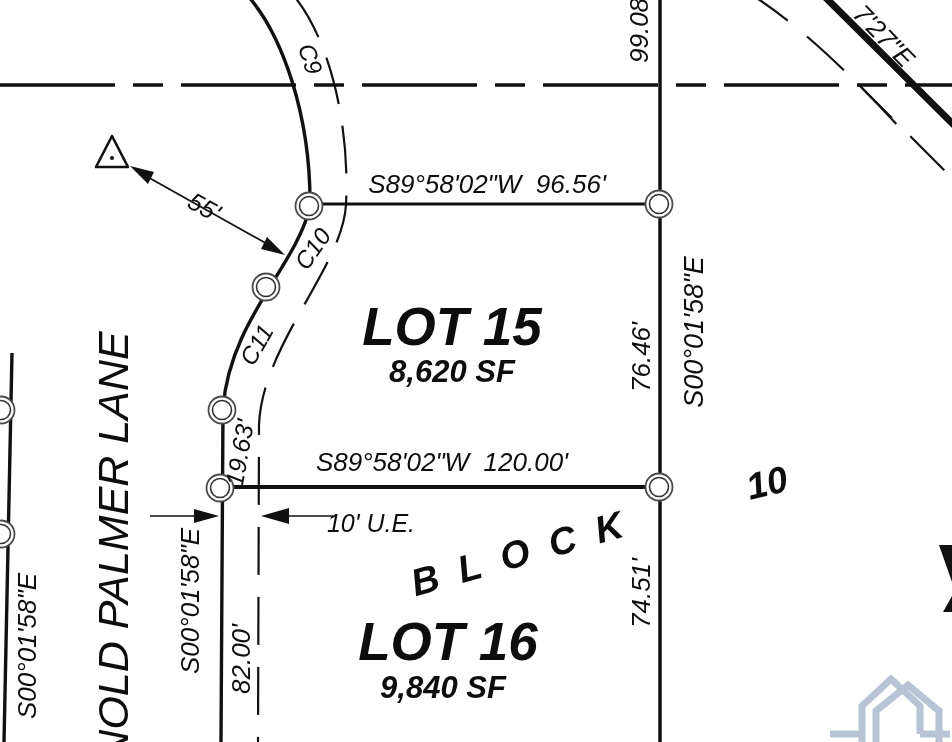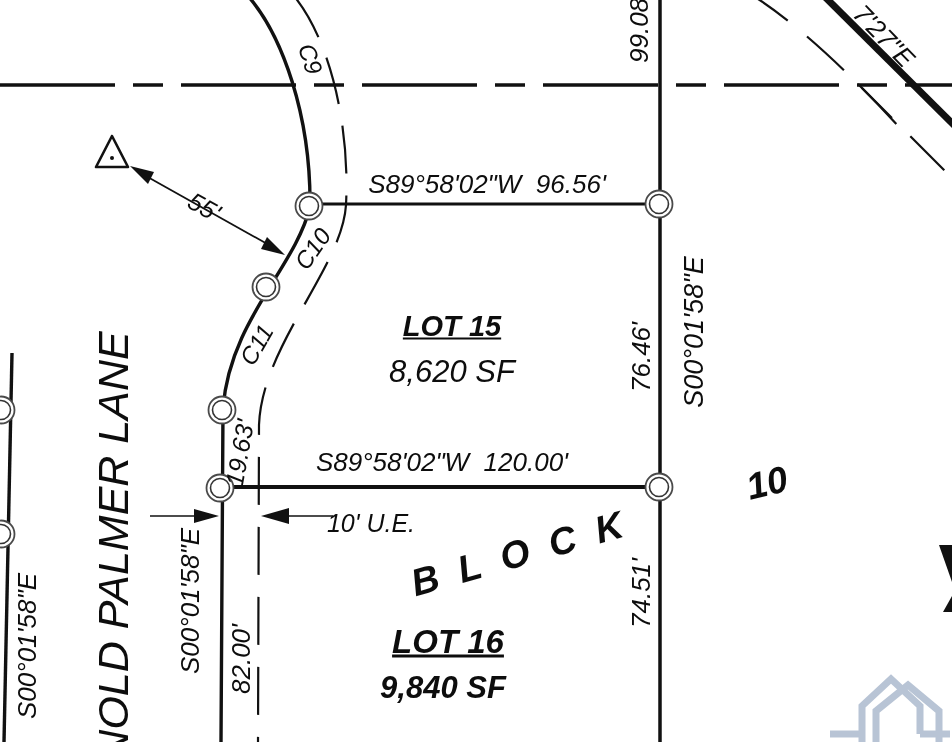--- a/index.html
+++ b/index.html
@@ -26,23 +26,23 @@
   .l-brg-inner{left:190px;top:601px;font-size:26px;transform:translate(-50%,-50%) rotate(-90deg);}
   .l-d8200{left:241px;top:659px;font-size:26px;transform:translate(-50%,-50%) rotate(-90deg);}
   .l-d1963{left:240px;top:453px;font-size:25px;transform:translate(-50%,-50%) rotate(-80deg);}
   .l-brg-far-left{left:27px;top:646px;font-size:26px;transform:translate(-50%,-50%) rotate(-90deg);}
   
   .l-c9 {left:310px;top:59px; font-size:24px;transform:translate(-50%,-50%) rotate(72deg);}
   .l-c10{left:313px;top:249px;font-size:24px;transform:translate(-50%,-50%) rotate(-55deg);}
   .l-c11{left:257px;top:345px;font-size:24px;transform:translate(-50%,-50%) rotate(-60deg);}
   .l-d55{left:204px;top:207px;font-size:25px;transform:translate(-50%,-50%) rotate(29deg);}
   
-  .l-lot15 {left:452px;top:326px;font-size:29px;font-weight:bold;text-decoration:underline;}
-  .l-lot15a{left:452px;top:371px;font-size:31px;font-weight:normal;}
-  .l-lot16 {left:448px;top:641px;font-size:33px;font-weight:bold;text-decoration:underline;}
+  .l-lot15 {left:452px;top:326px;font-size:53px;font-weight:bold;}
+  .l-lot15a{left:452px;top:371px;font-size:31px;font-weight:bold;}
+  .l-lot16 {left:448px;top:641px;font-size:53px;font-weight:bold;}
   .l-lot16a{left:443px;top:687px;font-size:31px;font-weight:bold;}
   .l-block{left:527px;top:551px;font-size:38px;font-weight:bold;letter-spacing:.55em;
            transform:translate(-50%,-50%) rotate(-16deg);}
   .l-block-num{left:767px;top:483px;font-size:37px;font-weight:bold;
            transform:translate(-50%,-50%) rotate(-14deg);}
   
   .l-street{left:113px;top:546px;font-size:43px;transform:translate(-50%,-50%) rotate(-90deg);}
   
   .l-road-brg{left:884px;top:36px;font-size:26px;transform:translate(-50%,-50%) rotate(46deg);}
 </style>

